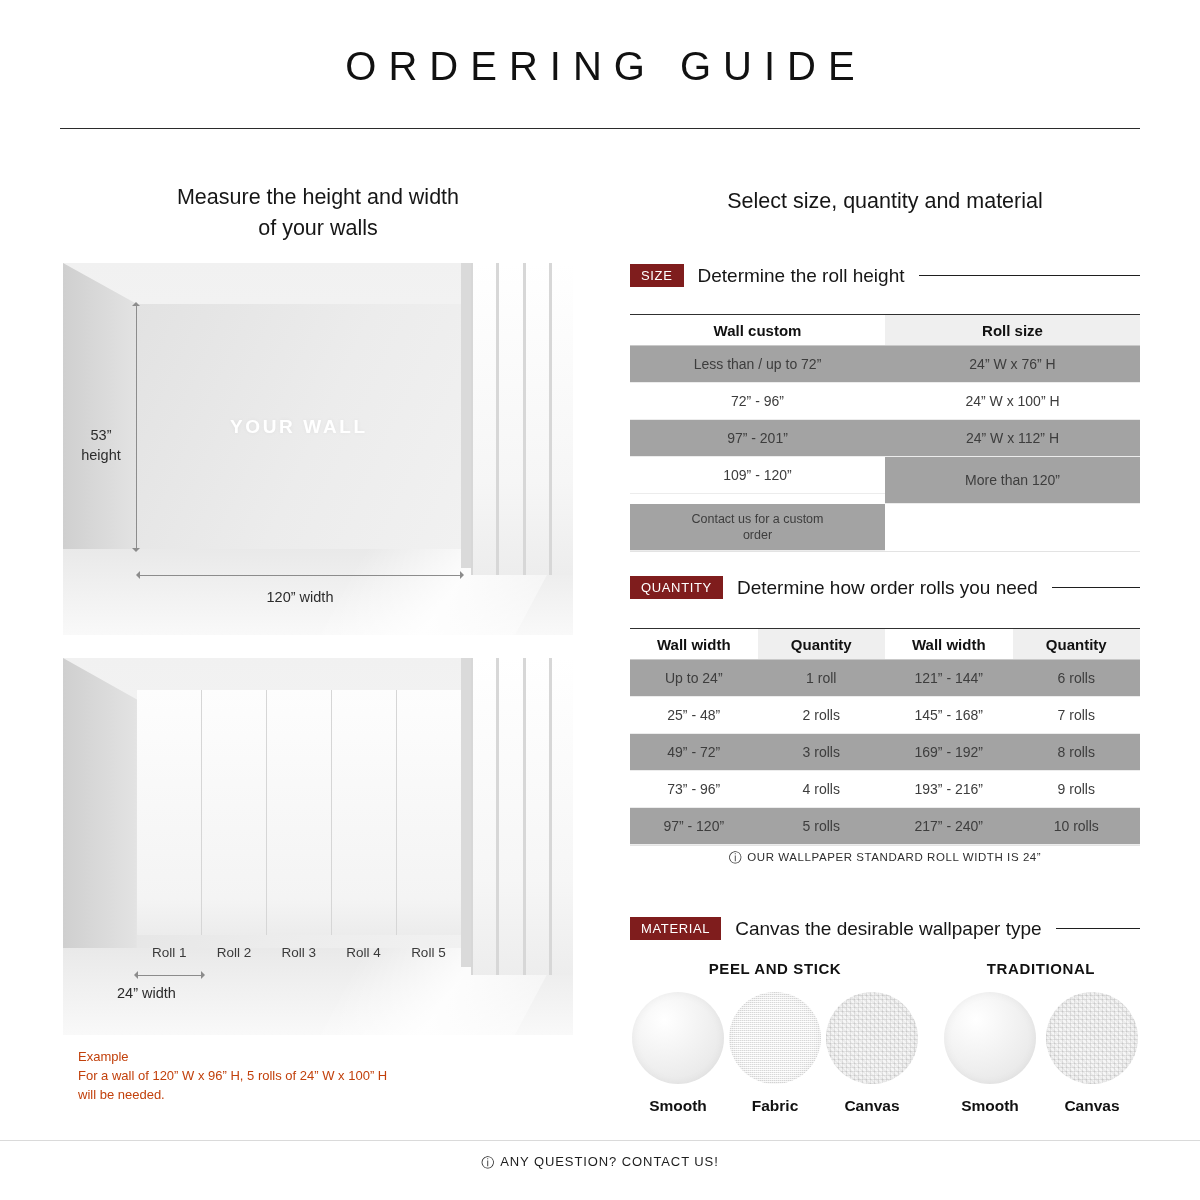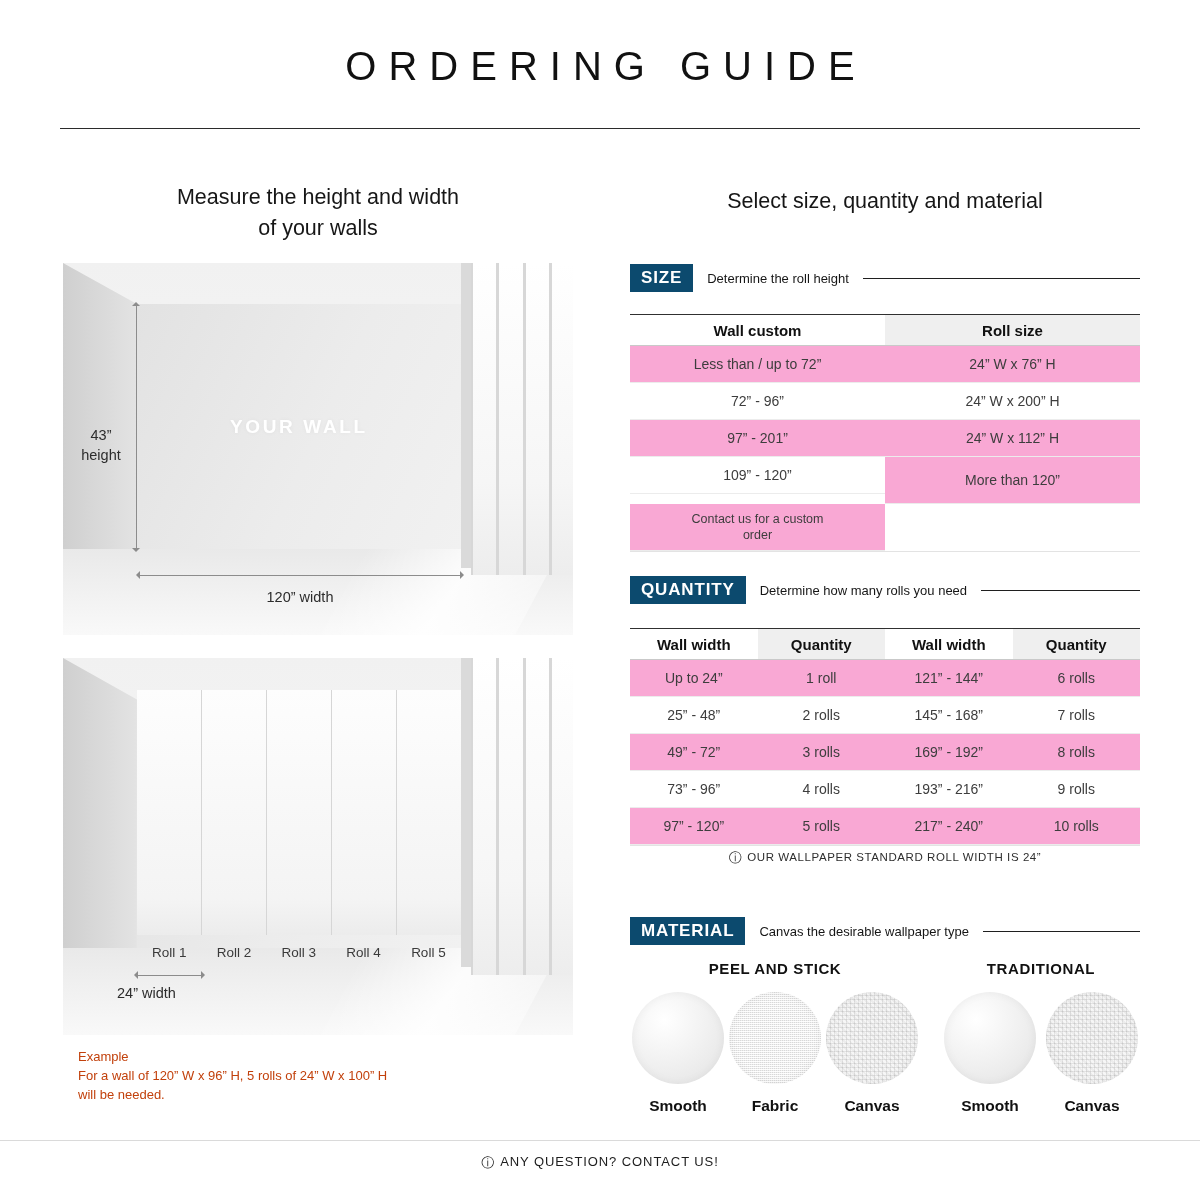--- a/index.html
+++ b/index.html
@@ -66,37 +66,37 @@
   .lbl-24 { position:absolute; left:54px; top:327px; width:105px; text-align:left;
     font-size:14.5px; color:#2c2c2c; }
 
   
   .example { position:absolute; top:1048px; left:78px; width:490px; font-size:13px;
     color:#c2410c; line-height:1.45; }
 
   
   .right-col { position:absolute; left:630px; top:0; width:510px; height:1200px; }
   .section-head { position:absolute; left:0; width:510px; display:flex; align-items:center; }
-  .badge { background:#0c4a6e; color:#fff; font-weight:700; font-size:17px; letter-spacing:0.05em;
+  .badge { background:#7f1d1d; color:#fff; font-weight:400; font-size:13px; letter-spacing:0.05em;
     padding:4px 11px; flex:0 0 auto; }
-  .section-sub { font-size:13px; color:#161616; margin-left:14px; flex:0 0 auto; }
+  .section-sub { font-size:19px; color:#161616; margin-left:14px; flex:0 0 auto; }
   .section-rule { flex:1 1 auto; height:1px; background:#1f1f1f; margin-left:14px; }
   .head-size { top:264px; }
   .head-qty { top:576px; }
   .head-mat { top:917px; }
 
   .size-table { position:absolute; top:314px; left:0; width:510px; display:grid;
     grid-template-columns:1fr 1fr; border-top:1px solid #303030; border-bottom:1px solid #e3e3e3; }
   .qty-table { position:absolute; top:628px; left:0; width:510px; display:grid;
     grid-template-columns:1fr 1fr 1fr 1fr; border-top:1px solid #303030; border-bottom:1px solid #e3e3e3; }
   .cell { display:flex; align-items:center; justify-content:center; height:36px;
     font-size:14px; color:#3d3d3d; border-bottom:1px solid #ececec; text-align:center; }
   .cell.hdr { height:30px; font-size:15px; font-weight:700; color:#111; border-bottom:1px solid #c9c9c9; }
   .hdr-gray { background:#efefef; }
-  .stripe { background:#f9a8d4; }
+  .stripe { background:#a3a3a3; }
   .cell.tall { height:46px; }
   .cell.contact { font-size:12.5px; line-height:1.3; }
   .cell.contact span { display:block; width:150px; }
 
   .roll-note { position:absolute; top:849px; left:0; width:510px; text-align:center;
     font-size:11.5px; letter-spacing:0.05em; color:#2e2e2e; }
   .info-ic { font-size:13px; margin-right:5px; vertical-align:-1px; }
 
   
   .mat-group { position:absolute; top:960px; display:flex; flex-direction:column; }
@@ -145,21 +145,21 @@
     <div class="rm-window-frame"></div>
     <div class="rm-window">
       <div class="rm-pane"></div>
       <div class="rm-pane"></div>
       <div class="rm-pane"></div>
       <div class="rm-pane"></div>
     </div>
     <div class="dim v dim-height-line"></div>
     <div class="dim h dim-width-line"></div>
     <div class="lbl-height">
-      <span>43”</span><br>
+      <span>53”</span><br>
       <span>height</span>
     </div>
     <div class="lbl-width">120” width</div>
   </div>
 
   <div class="room room2">
     <div class="rm-left-wall"></div>
     <div class="rm-floor"></div>
     <div class="rm-light"></div>
     <div class="rm-back-wall"></div>
@@ -205,36 +205,36 @@
     </div>
 
     <div class="size-table">
       <div class="cell hdr">Wall custom</div>
       <div class="cell hdr hdr-gray">Roll size</div>
 
       <div class="cell stripe">Less than / up to 72”</div>
       <div class="cell stripe">24” W x 76” H</div>
 
       <div class="cell">72” - 96”</div>
-      <div class="cell">24” W x 200” H</div>
+      <div class="cell">24” W x 100” H</div>
 
       <div class="cell stripe">97” - 201”</div>
       <div class="cell stripe">24” W x 112” H</div>
 
       <div class="cell">109” - 120”</div>
 
       <div class="cell tall stripe">More than 120”</div>
       <div class="cell tall stripe contact">
         <span>Contact us for a custom order</span>
       </div>
     </div>
 
     <div class="section-head head-qty">
       <span class="badge">QUANTITY</span>
-      <span class="section-sub">Determine how many rolls you need</span>
+      <span class="section-sub">Determine how order rolls you need</span>
       <span class="section-rule"></span>
     </div>
 
     <div class="qty-table">
       <div class="cell hdr">Wall width</div>
       <div class="cell hdr hdr-gray">Quantity</div>
       <div class="cell hdr">Wall width</div>
       <div class="cell hdr hdr-gray">Quantity</div>
 
       <div class="cell stripe">Up to 24”</div>

